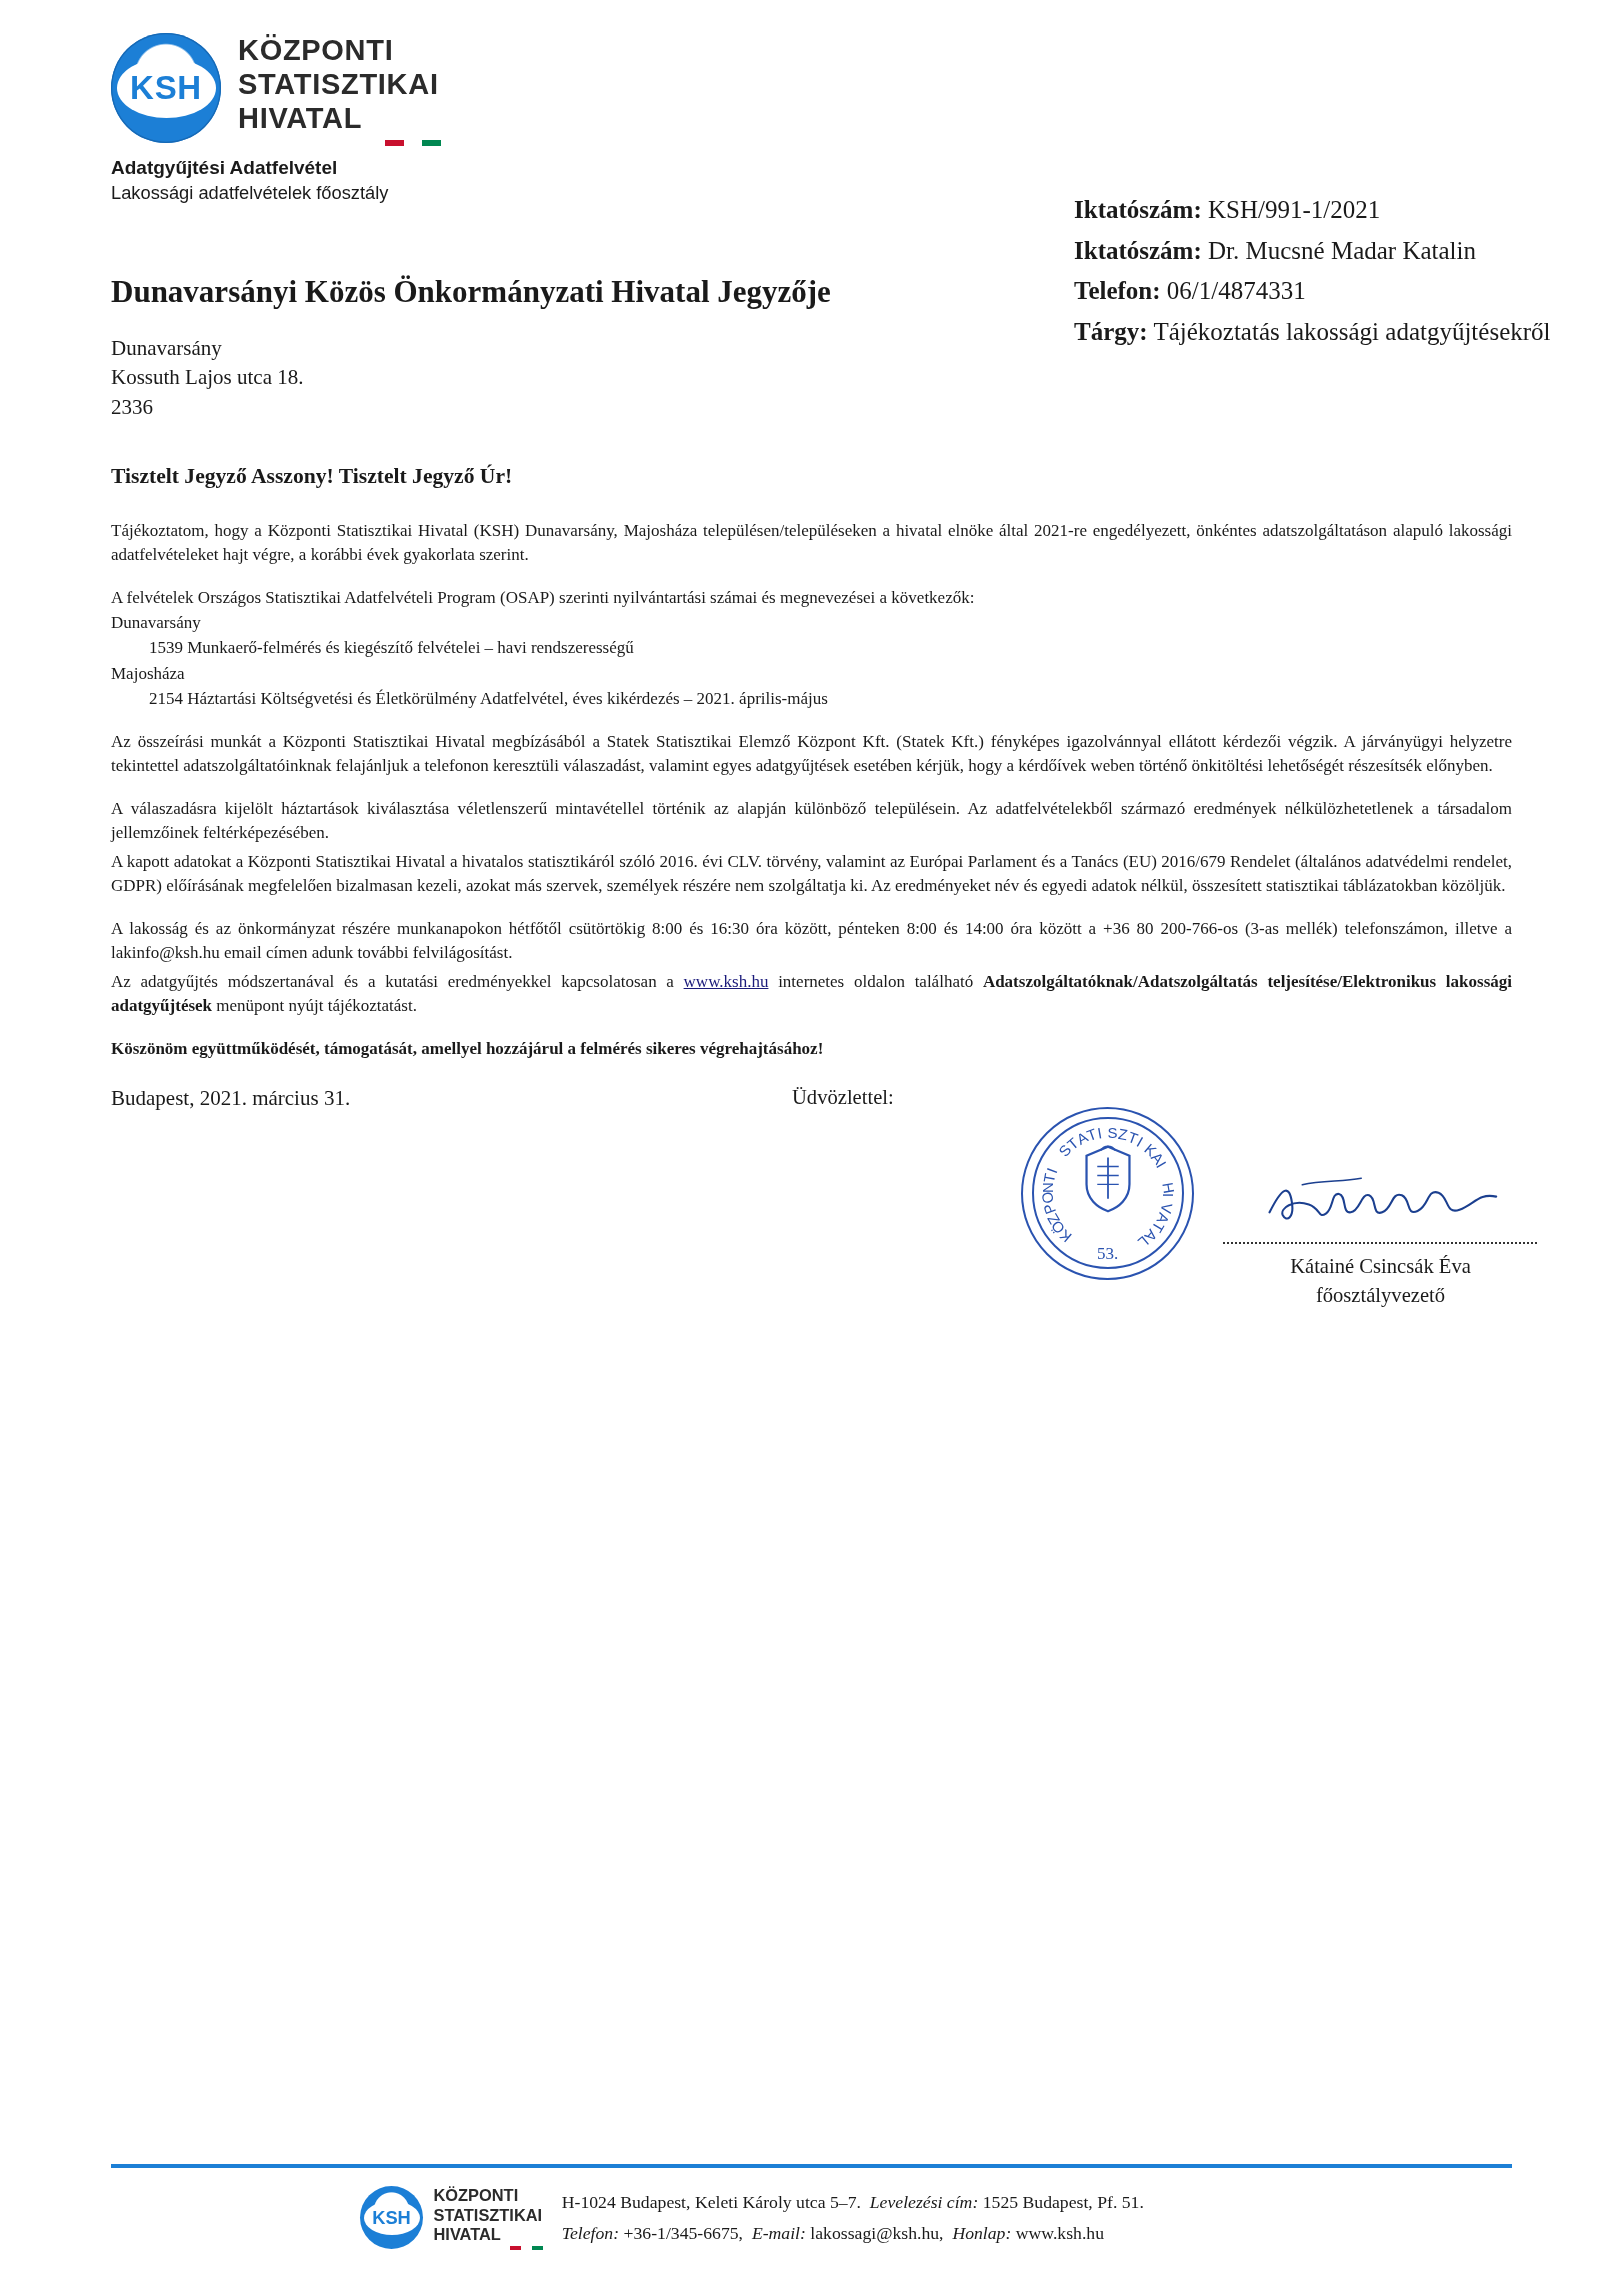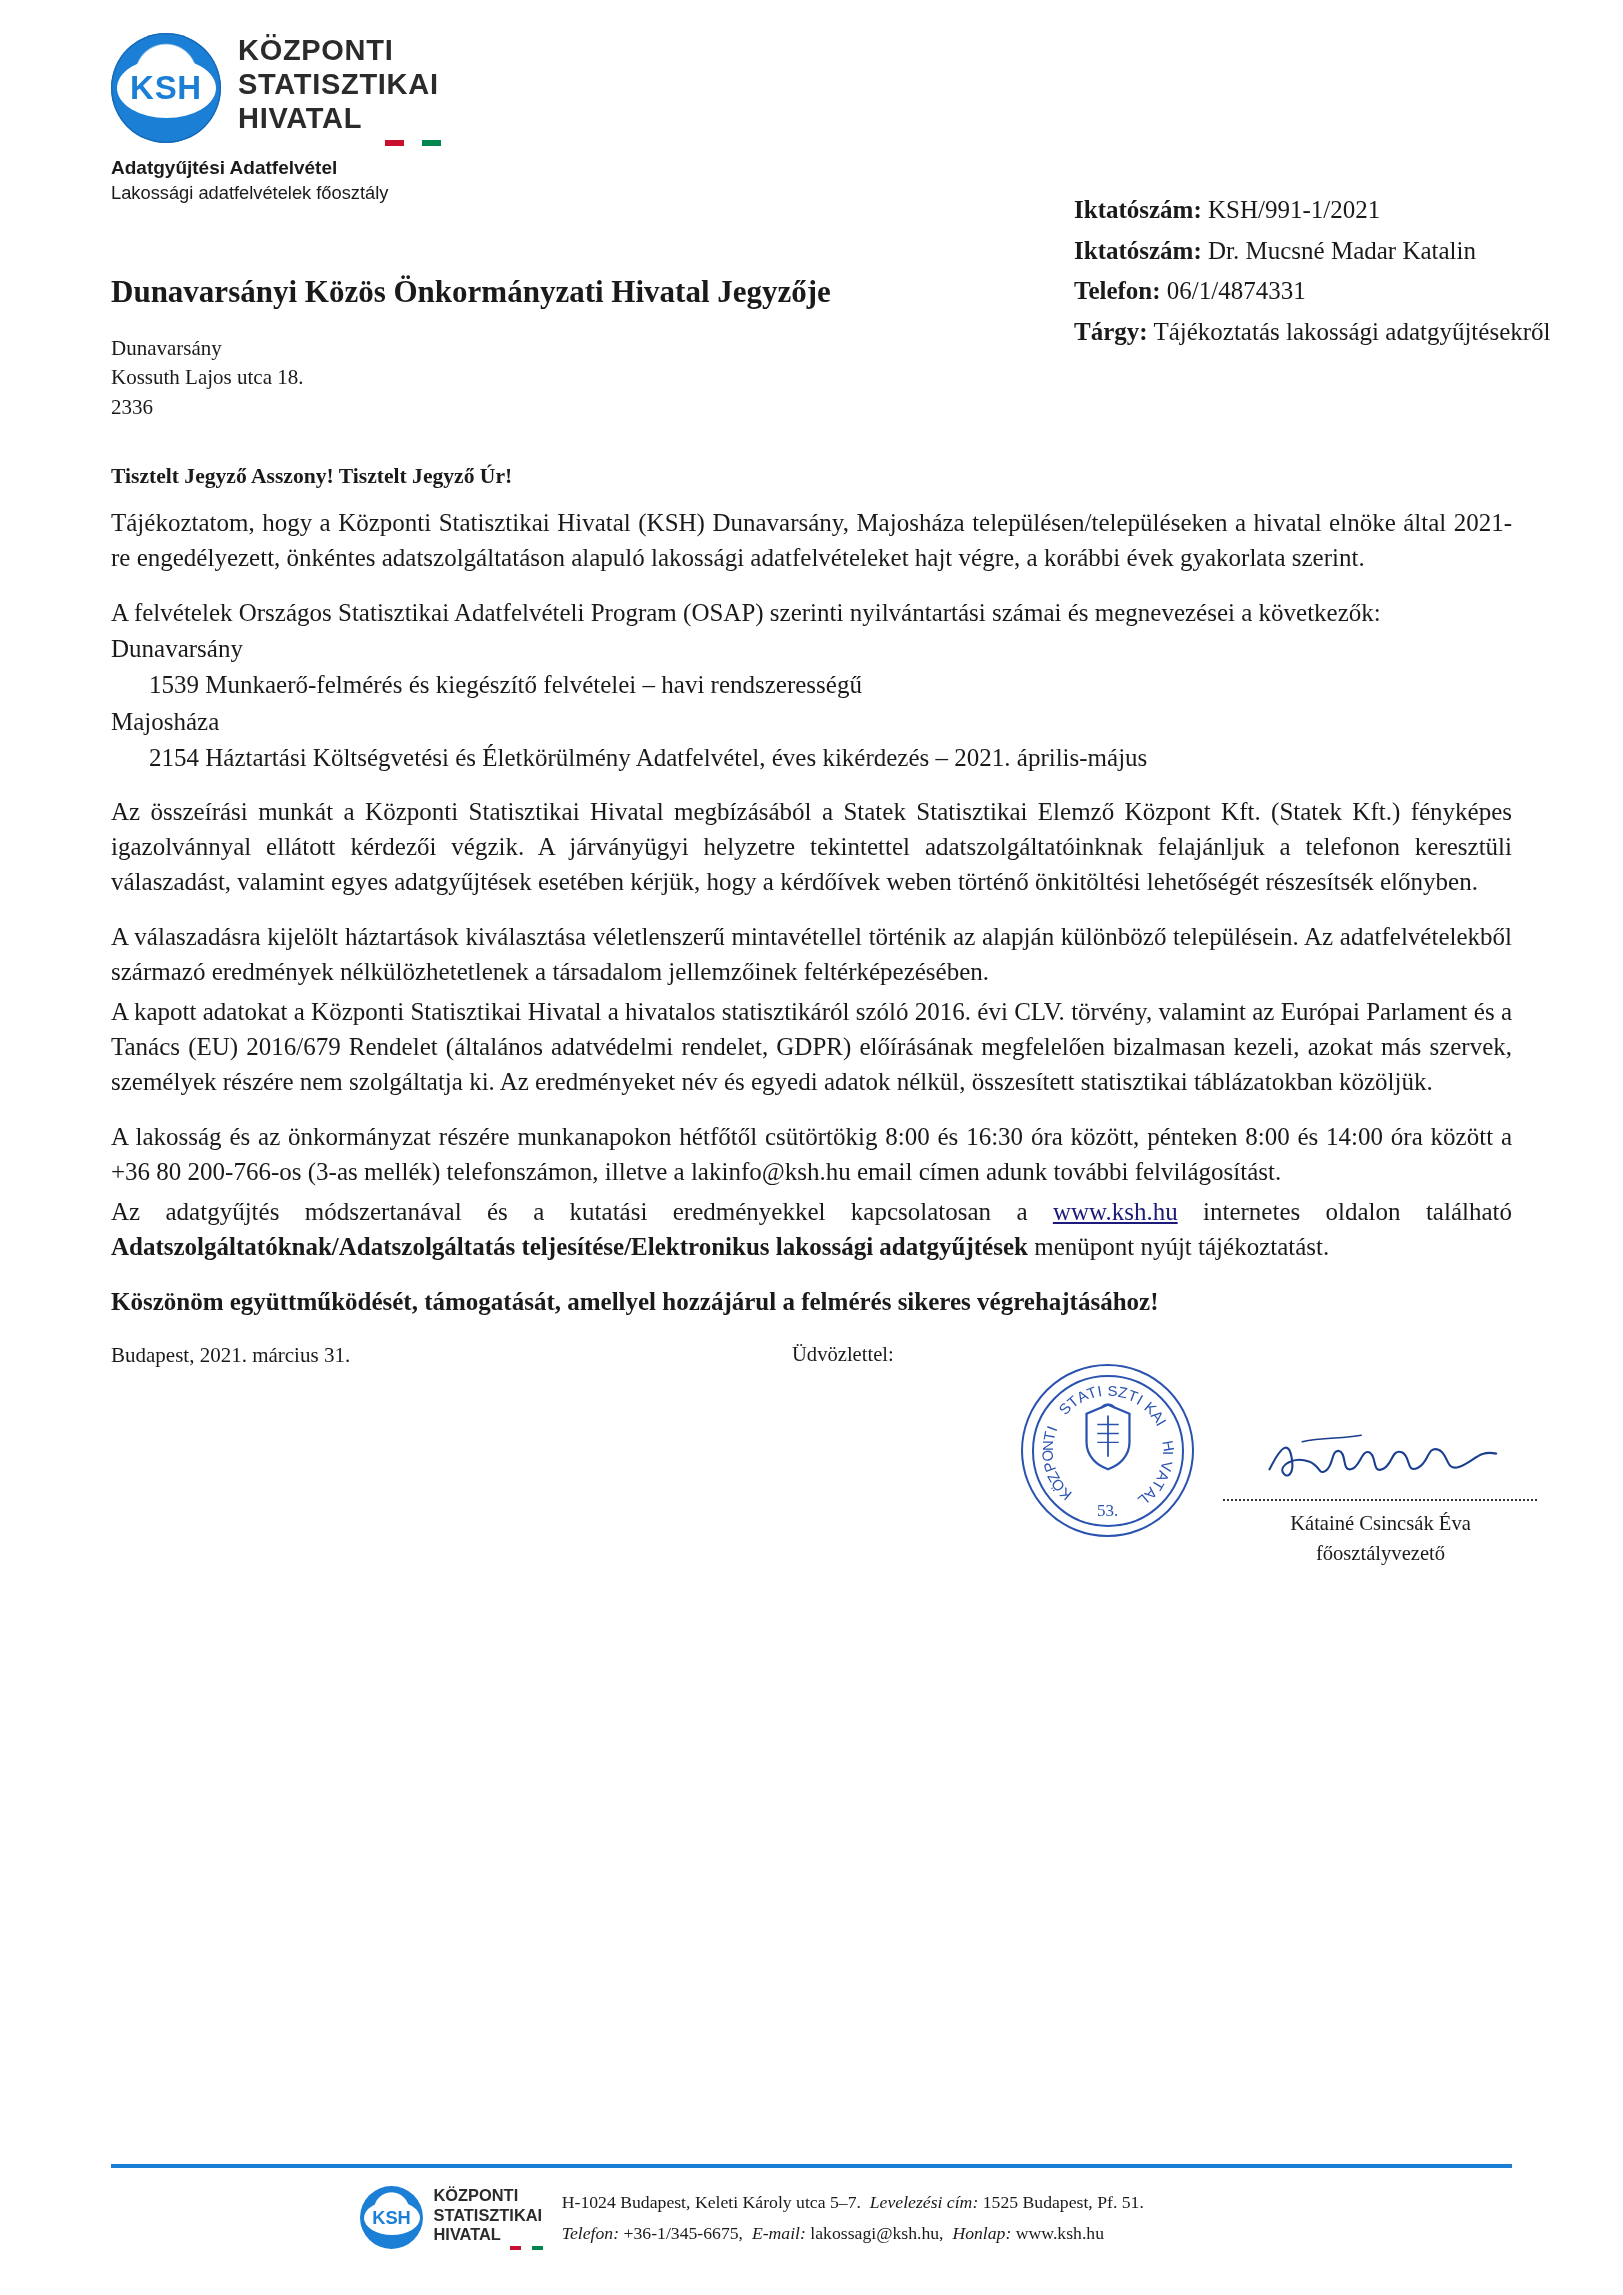--- a/index.html
+++ b/index.html
@@ -119,22 +119,22 @@
   }
 
   .salutation {
     margin-top: 41px;
     font-weight: bold;
     font-size: 21.6px;
   }
 
   
   .body-text {
-    margin-top: 16px;
-    font-size: 25px;
+    margin-top: 30px;
+    font-size: 17px;
     line-height: 1.40;
     text-align: justify;
   }
   .body-text p {
     margin: 0 0 19.6px 0;
   }
   .body-text p.tight {
     margin-bottom: 1.3px;
   }
   .indent {

